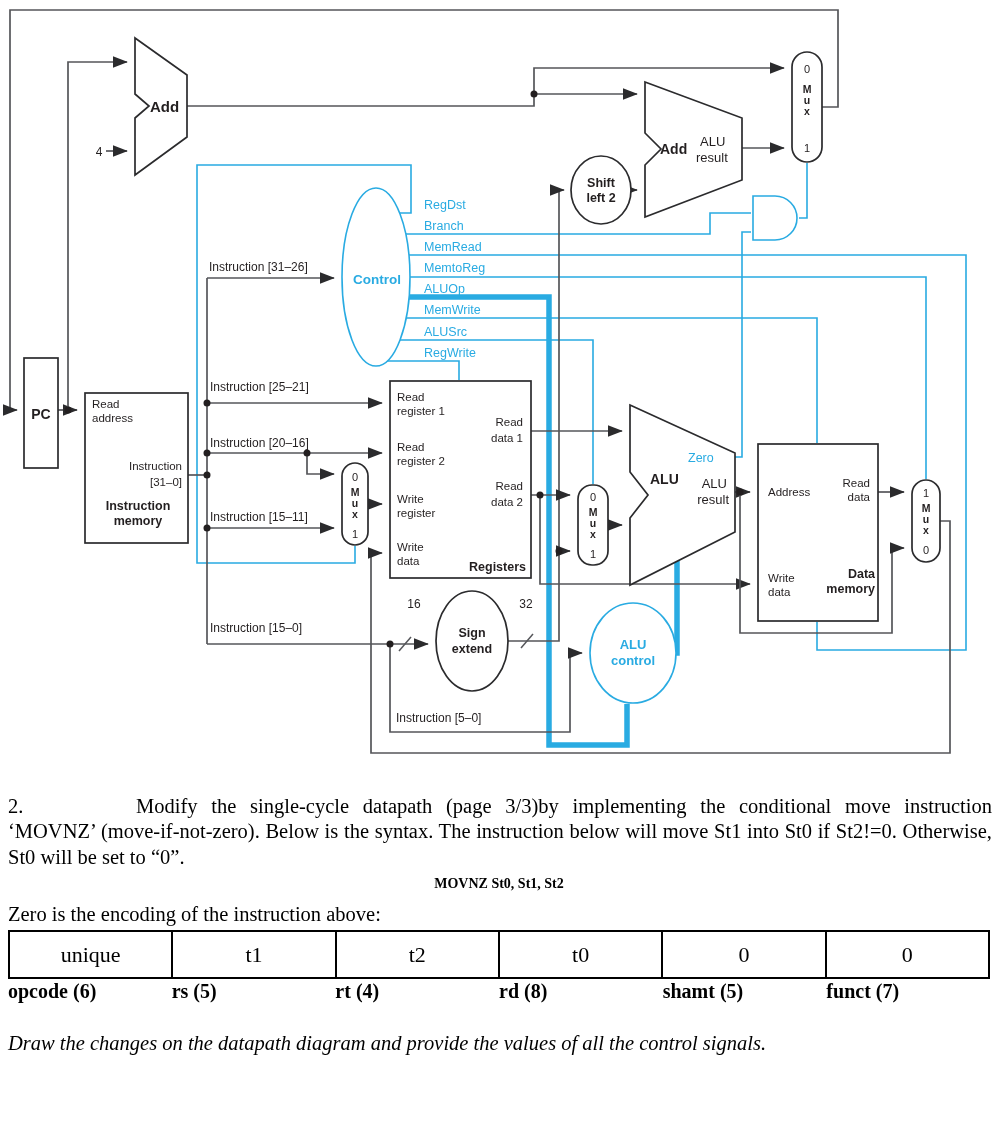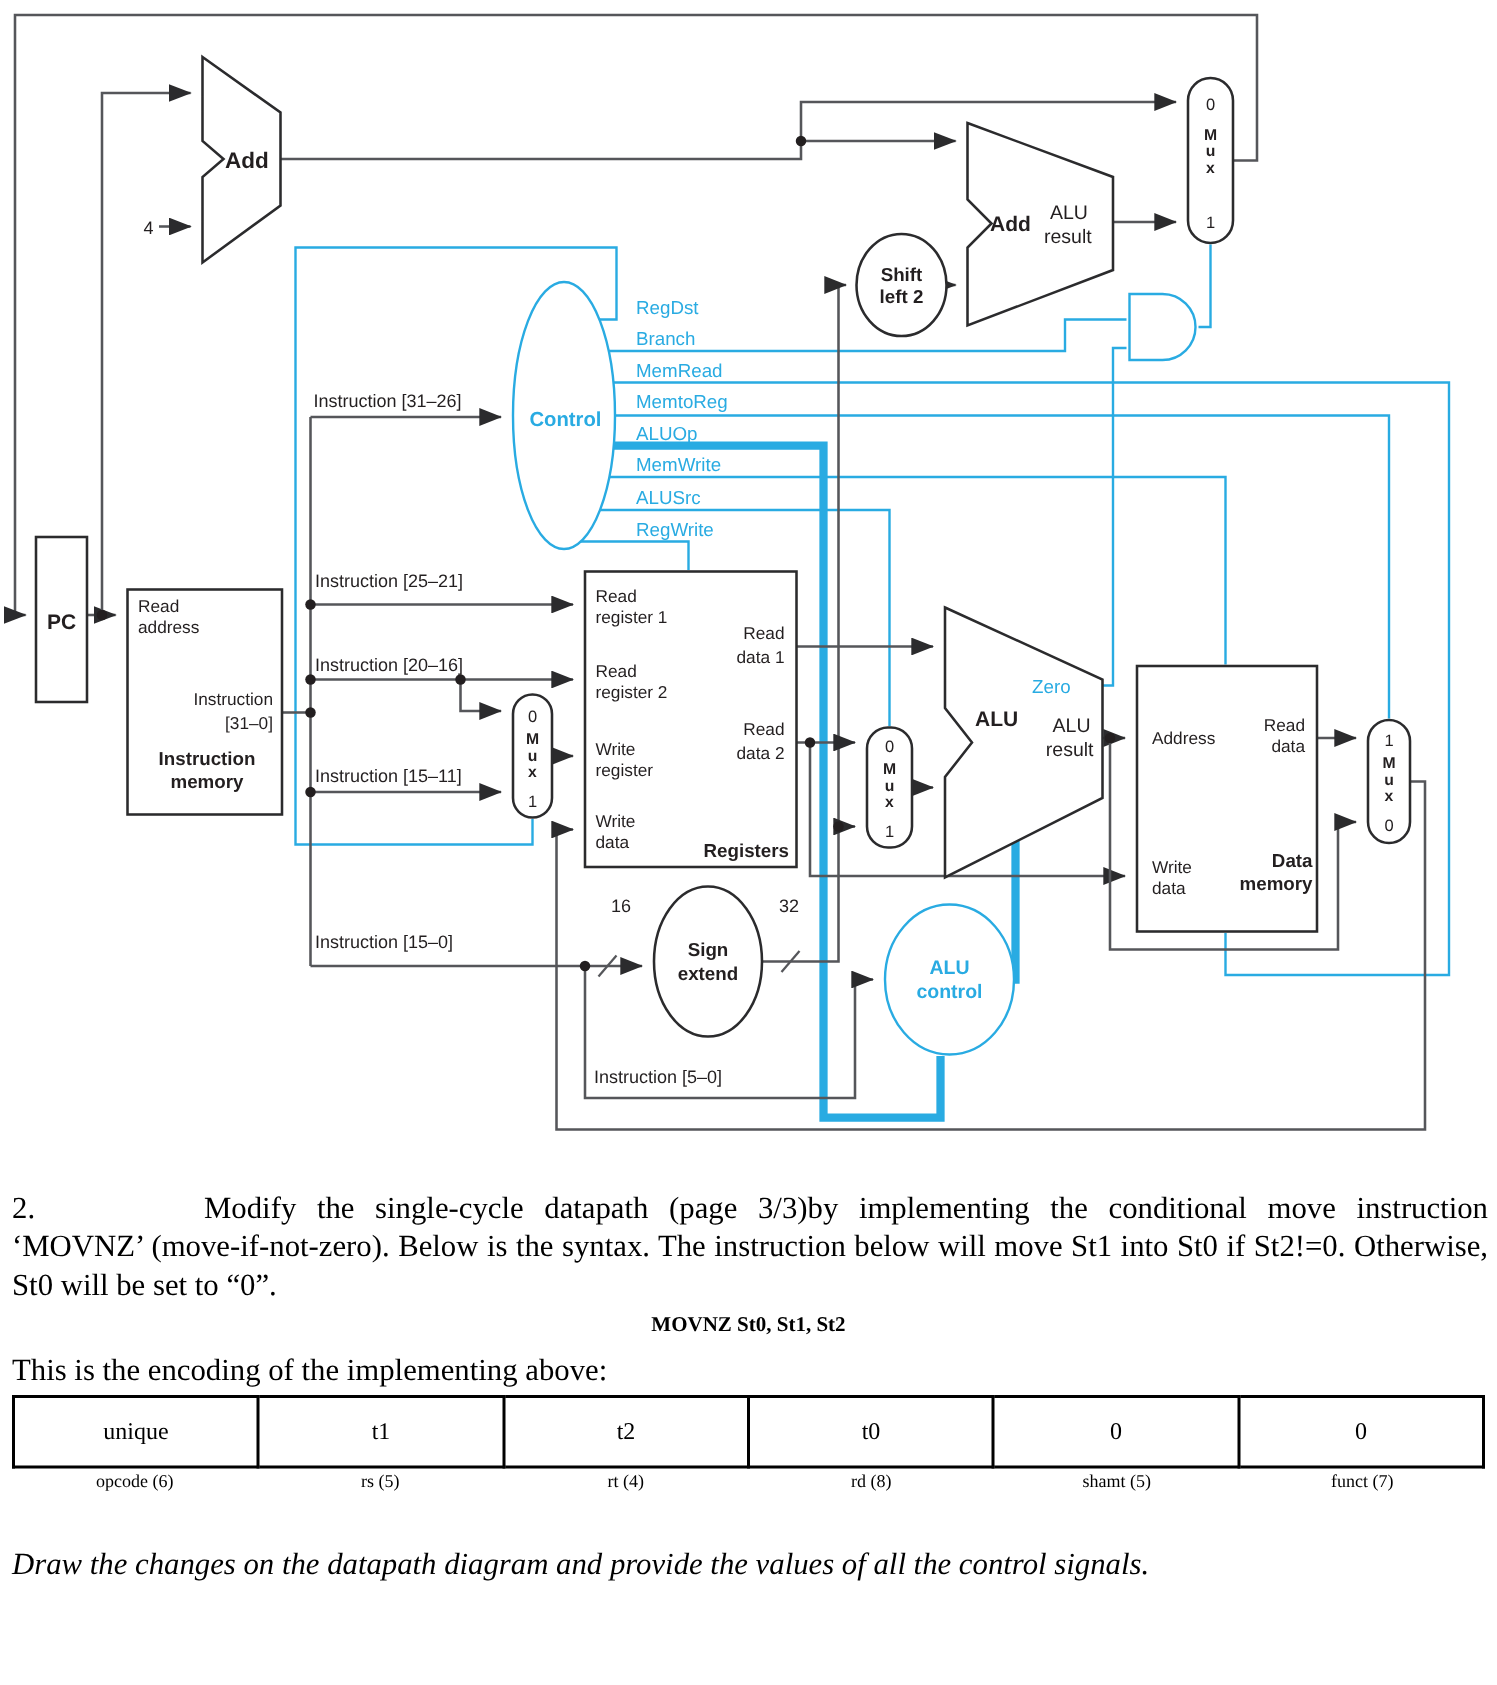--- a/index.html
+++ b/index.html
@@ -20,24 +20,24 @@
   .num{font-size:12px;}
   
   .qwrap{position:absolute;left:8px;top:794px;width:984px;font-size:20.5px;line-height:25.4px;}
   .qnum{position:absolute;left:0;top:0;}
   .qbody{margin:0;text-indent:128px;text-align:justify;}
   .syntaxline{position:absolute;left:0;top:876px;width:998px;text-align:center;
               font-size:14px;font-weight:bold;}
   .introline{position:absolute;left:8px;top:903px;font-size:20.5px;}
   table.enc{position:absolute;left:8px;top:930px;width:982px;border-collapse:collapse;
             table-layout:fixed;}
-  table.enc td{border:2px solid #000;height:43px;text-align:center;font-size:16px;
+  table.enc td{border:2px solid #000;height:43px;text-align:center;font-size:22px;
                font-family:"Liberation Serif",serif;}
   .fields{position:absolute;left:8px;top:980px;width:982px;display:flex;}
-  .fields span{flex:1;text-align:center;font-size:12px;font-weight:normal;}
+  .fields span{flex:1;text-align:left;font-size:20px;font-weight:bold;}
   .closing{position:absolute;left:8px;top:1032px;width:984px;font-size:20.5px;font-style:italic;}
 </style>
 </head>
 <body>
 
 <div id="page">
 
 <svg id="diagram" width="998" height="790" viewBox="0 0 998 790">
   <defs>
     <marker id="ah" markerWidth="9" markerHeight="7" refX="8.5" refY="3.5" orient="auto">
@@ -245,21 +245,21 @@
     <text class="mn" x="926" y="554">0</text>
   </g>
 </svg>
 
 <div class="qwrap">
   <span class="qnum">2.</span>
   <p class="qbody">Modify the single-cycle datapath (page 3/3)by implementing the conditional move instruction ‘MOVNZ’ (move-if-not-zero). Below is the syntax. The instruction below will move St1 into St0 if St2!=0. Otherwise, St0 will be set to “0”.</p>
 </div>
 
 <div class="syntaxline">MOVNZ St0, St1, St2</div>
-<div class="introline">This is the encoding of the implementing above:</div>
+<div class="introline">Zero is the encoding of the instruction above:</div>
 
 <table class="enc">
   <tbody>
         <tr>
     <td>unique</td>
     <td>t1</td>
     <td>t2</td>
     <td>t0</td>
     <td>0</td>
     <td>0</td>

